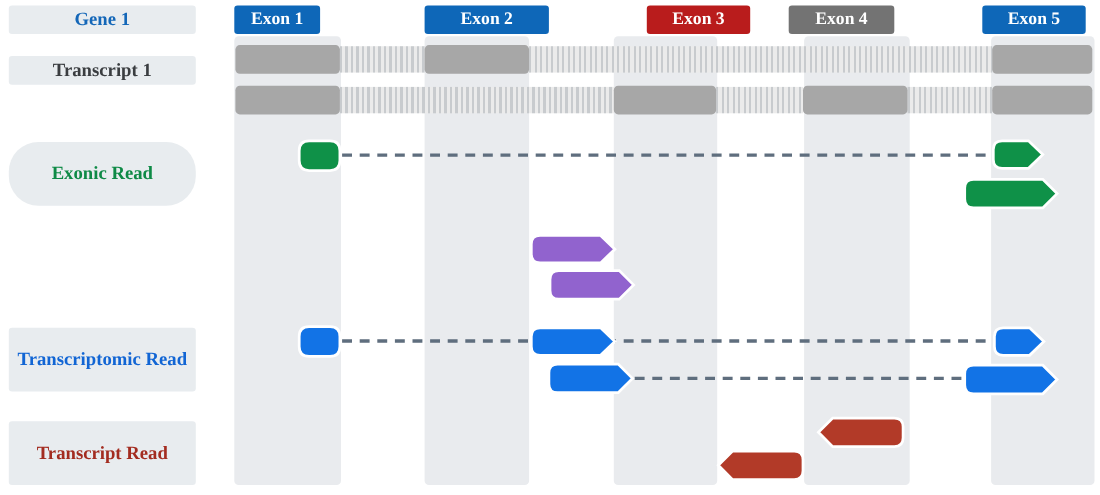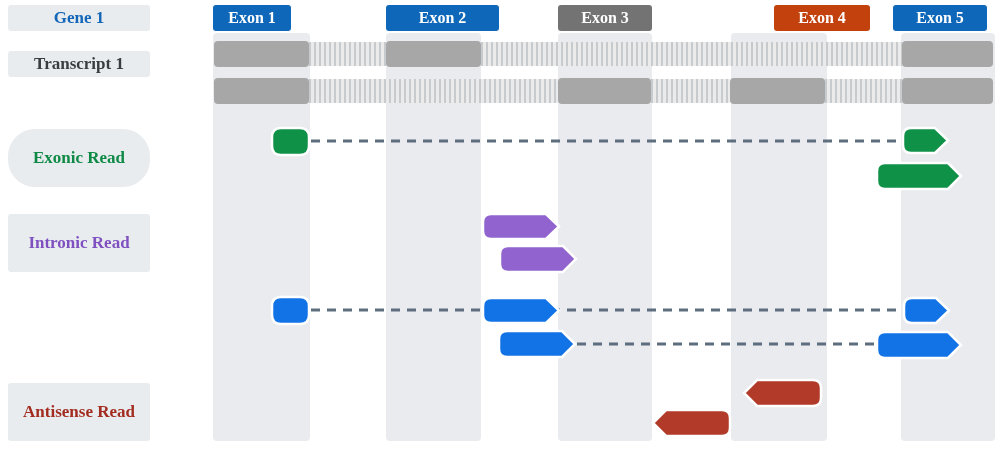--- a/index.html
+++ b/index.html
@@ -1,18 +1,18 @@
 <!DOCTYPE html>
 <html><head>
 <meta charset="utf-8">
 <style>
   html,body{margin:0;padding:0;background:#fff;}
   .canvas{position:relative;width:1000px;height:450px;background:#fff;overflow:hidden;
           font-family:"Liberation Serif", serif;}
-  .label-box{position:absolute;left:8px;width:142px;background:#e8ecef;border-radius:3px;
+  .label-box{position:absolute;left:8px;width:170px;background:#e8ecef;border-radius:3px;
              display:flex;align-items:center;justify-content:center;
              font-weight:bold;font-size:17px;}
   .row-gene{top:5px;height:26px;color:#1467b8;}
   .row-t1{top:51px;height:26px;color:#3a3d40;}
   .row-t2{top:78px;height:26px;color:#3a3d40;}
   .row-exonic{top:129px;height:58px;color:#0e8a46;border-radius:27px;}
   .row-intronic{top:214px;height:58px;color:#7e50c0;}
   .row-transcriptomic{top:298px;height:58px;color:#1165d4;}
   .row-antisense{top:383px;height:58px;color:#a32c20;}
   .column{position:absolute;top:33px;height:408px;background:#e9ebee;border-radius:4px;}
@@ -52,32 +52,32 @@
 
   <div class="label-box row-gene">
     <span>Gene 1</span>
   </div>
   <div class="label-box row-t1">
     <span>Transcript 1</span>
   </div>
   <div class="label-box row-exonic">
     <span>Exonic Read</span>
   </div>
-  <div class="label-box row-intronic">
-    <span>Intronic Read</span>
+  <div class="label-box row-transcriptomic">
+    <span>Transcriptomic Read</span>
   </div>
   <div class="label-box row-antisense">
-    <span>Antisense Read</span>
+    <span>Transcript Read</span>
   </div>
 
   <div id="headers-layer">
       <div class="exon-header" style="left: 213px; width: 78px; background: rgb(14, 103, 184); color: rgb(255, 255, 255);">Exon 1</div>
       <div class="exon-header" style="left: 386px; width: 113px; background: rgb(14, 103, 184); color: rgb(255, 255, 255);">Exon 2</div>
-      <div class="exon-header" style="left: 558px; width: 94px; background: #737373; color: rgb(255, 255, 255);">Exon 3</div>
-      <div class="exon-header" style="left: 774px; width: 96px; background: #c2410c; color: rgb(255, 255, 255);">Exon 4</div>
+      <div class="exon-header" style="left: 588px; width: 94px; background: #b91c1c; color: rgb(255, 255, 255);">Exon 3</div>
+      <div class="exon-header" style="left: 717px; width: 96px; background: #737373; color: rgb(255, 255, 255);">Exon 4</div>
       <div class="exon-header" style="left: 893px; width: 94px; background: rgb(14, 103, 184); color: rgb(255, 255, 255);">Exon 5</div>
     </div>
   <svg class="overlay" id="shape-overlay" viewBox="0 0 1000 450" xmlns="http://www.w3.org/2000/svg">
       <line x1="311" y1="141" x2="903" y2="141" stroke="#5f6e7e" stroke-width="3" stroke-dasharray="9 7"></line>
       <line x1="311" y1="310" x2="904" y2="310" stroke="#5f6e7e" stroke-width="3" stroke-dasharray="9 7"></line>
       <line x1="577" y1="344" x2="877" y2="344" stroke="#5f6e7e" stroke-width="3" stroke-dasharray="9 7"></line>
       <path d="M 281 128 L 300 128 Q 309 128 309 137 L 309 146 Q 309 155 300 155 L 281 155 Q 272 155 272 146 L 272 137 Q 272 128 281 128 Z" fill="#0f9148" stroke="#ffffff" stroke-width="2.5"></path>
       <path d="M 911 128 L 935 128 L 948 140.5 L 935 153 L 911 153 Q 903 153 903 145 L 903 136 Q 903 128 911 128 Z" fill="#0f9148" stroke="#ffffff" stroke-width="2.5"></path>
       <path d="M 885 163 L 948 163 L 961 176 L 948 189 L 885 189 Q 877 189 877 181 L 877 171 Q 877 163 885 163 Z" fill="#0f9148" stroke="#ffffff" stroke-width="2.5"></path>
       <path d="M 491 214 L 546 214 L 559 226.5 L 546 239 L 491 239 Q 483 239 483 231 L 483 222 Q 483 214 491 214 Z" fill="#9163ce" stroke="#ffffff" stroke-width="2.5"></path>

